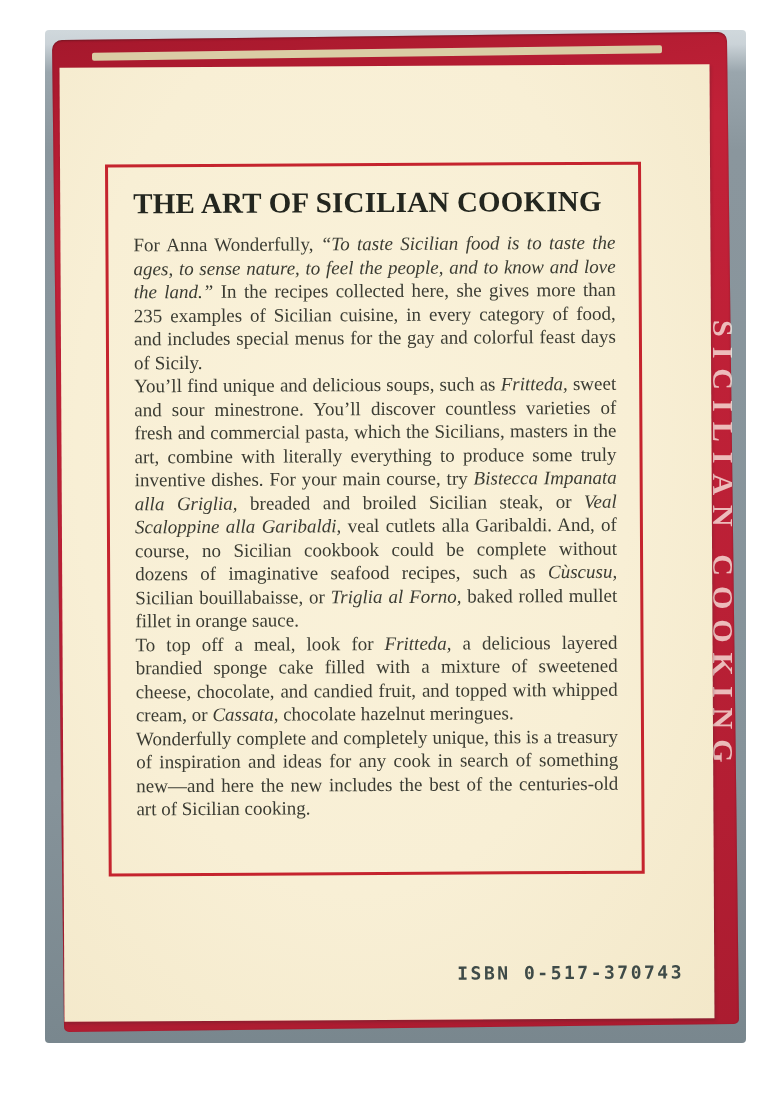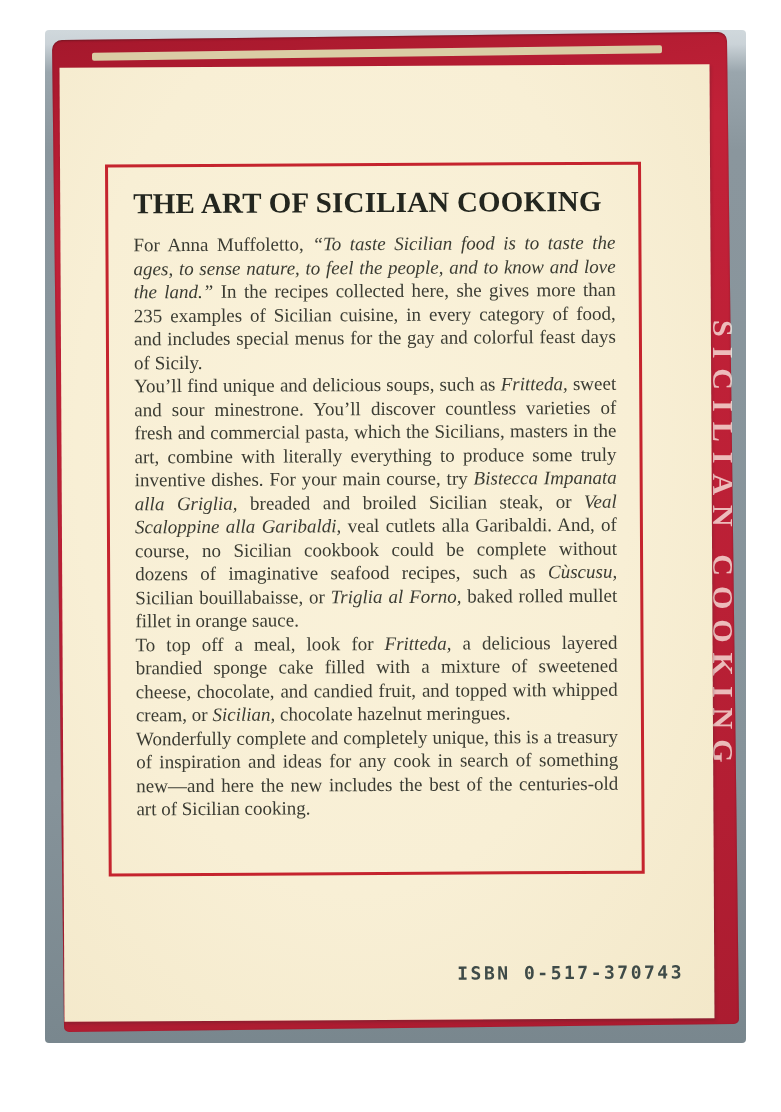--- a/index.html
+++ b/index.html
@@ -128,25 +128,25 @@
   </div>
 
   <div class="jacket">
 
     <div class="frame">
 
       <h1 class="book-title">THE ART OF SICILIAN COOKING</h1>
 
       <div class="blurb">
 
-        <p><span>For Anna Muffoletto, </span><em>“To taste Sicilian food is to taste the ages, to sense nature, to feel the people, and to know and love the land.”</em><span> In the recipes collected here, she gives more than 235 examples of Sicilian cuisine, in every category of food, and includes special menus for the gay and colorful feast days of Sicily.</span></p>
+        <p><span>For Anna Wonderfully, </span><em>“To taste Sicilian food is to taste the ages, to sense nature, to feel the people, and to know and love the land.”</em><span> In the recipes collected here, she gives more than 235 examples of Sicilian cuisine, in every category of food, and includes special menus for the gay and colorful feast days of Sicily.</span></p>
 
         <p><span>You’ll find unique and delicious soups, such as </span><em>Fritteda,</em><span> sweet and sour minestrone. You’ll discover countless varieties of fresh and commercial pasta, which the Sicilians, masters in the art, combine with literally everything to produce some truly inventive dishes. For your main course, try </span><em>Bistecca Impanata alla Griglia,</em><span> breaded and broiled Sicilian steak, or </span><em>Veal Scaloppine alla Garibaldi,</em><span> veal cutlets alla Garibaldi. And, of course, no Sicilian cookbook could be complete without dozens of imaginative seafood recipes, such as </span><em>Cùscusu,</em><span> Sicilian bouillabaisse, or </span><em>Triglia al Forno,</em><span> baked rolled mullet fillet in orange sauce.</span></p>
 
-        <p><span>To top off a meal, look for </span><em>Fritteda,</em><span> a delicious layered brandied sponge cake filled with a mixture of sweetened cheese, chocolate, and candied fruit, and topped with whipped cream, or </span><em>Sicilian,</em><span> chocolate hazelnut meringues.</span></p>
+        <p><span>To top off a meal, look for </span><em>Fritteda,</em><span> a delicious layered brandied sponge cake filled with a mixture of sweetened cheese, chocolate, and candied fruit, and topped with whipped cream, or </span><em>Cassata,</em><span> chocolate hazelnut meringues.</span></p>
 
         <p><span>Wonderfully complete and completely unique, this is a treasury of inspiration and ideas for any cook in search of something new—and here the new includes the best of the centuries-old art of Sicilian cooking.</span></p>
 
       </div>
     </div>
 
     <div class="isbn">ISBN 0-517-370743</div>
 
   </div>
 

